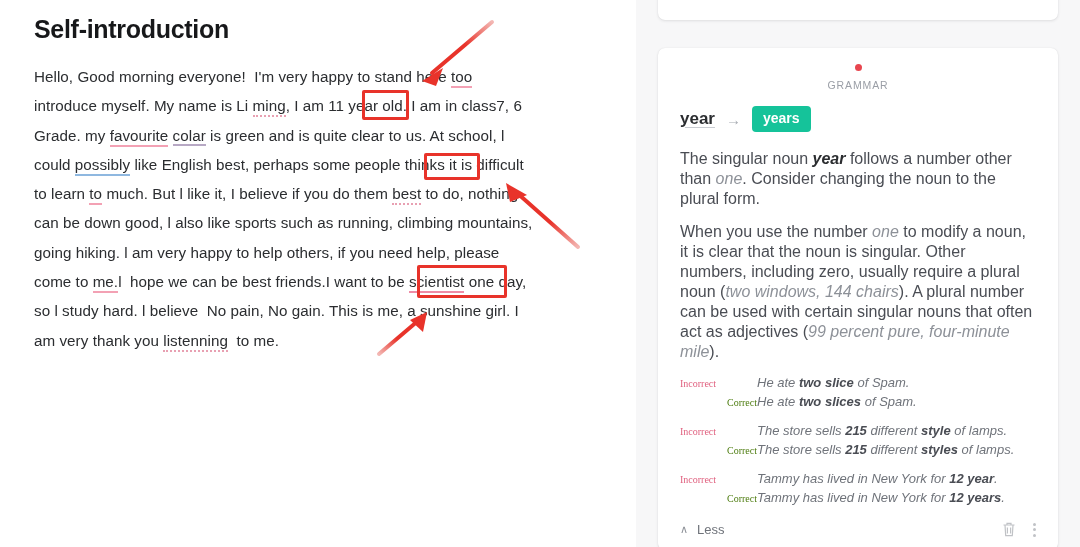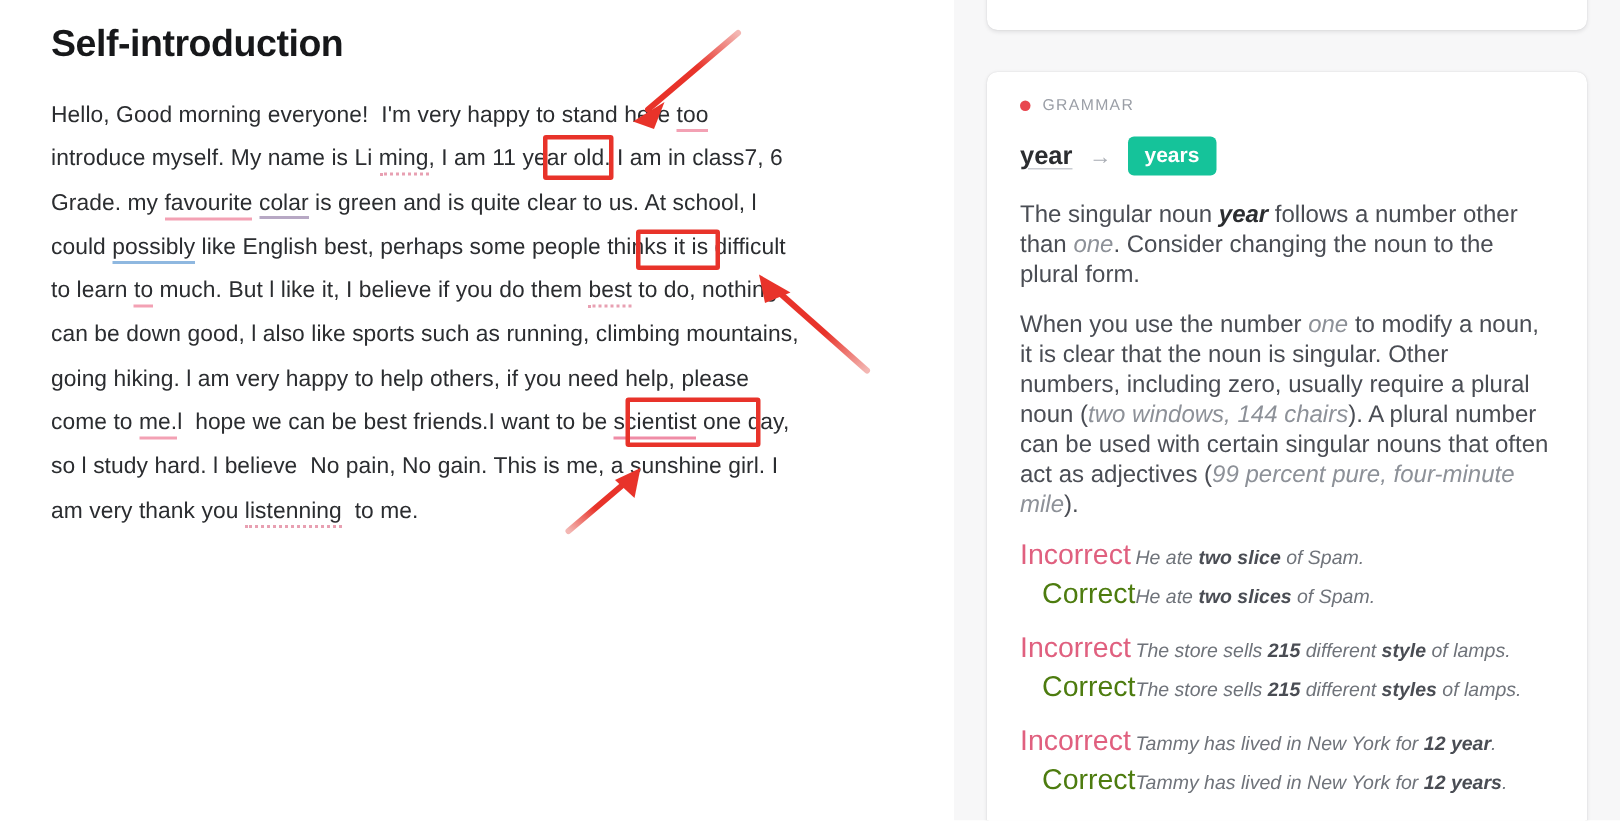--- a/index.html
+++ b/index.html
@@ -74,21 +74,21 @@
   .dot {
     width: 7px; height: 7px; border-radius: 50%;
     background: #e8464f; flex: 0 0 auto;
   }
 
   .card-main {
     position: absolute; left: 22px; top: 48px;
     width: 400px;
     padding: 16px 22px 12px 22px;
   }
-  .cat-row { display: flex; align-items: center; gap: 8px; margin-bottom: 15px; }
+  .cat-row { display: flex; align-items: center; gap: 8px; margin-bottom: 15px; flex-direction: column; }
   .cat-label {
     font-size: 10.5px; letter-spacing: 0.9px;
     color: #9a9ea6; text-transform: uppercase;
   }
   .sugg-row { display: flex; align-items: center; gap: 11px; margin-bottom: 17px; }
   .sugg-from {
     font-size: 17px; font-weight: bold; color: #2b2d30;
     text-decoration: underline; text-decoration-color: #c9ccd2;
     text-underline-offset: 3px;
   }
@@ -102,21 +102,21 @@
   .para {
     font-size: 16px; line-height: 20px;
     color: #4a4d54; margin: 0 0 13px 0;
   }
   .para b { font-weight: bold; font-style: italic; color: #2b2d30; }
   .para i { font-style: italic; color: #8d9198; }
 
   .ex-block { margin-top: 4px; }
   .ex-group { margin-bottom: 14px; }
   .ex-row { display: flex; align-items: baseline; margin-bottom: 4px; }
-  .ex-tag { width: 77px; flex: 0 0 77px; font-size: 19px; }
+  .ex-tag { width: 77px; flex: 0 0 77px; font-size: 10px; font-family: Liberation Serif, serif; }
   .ex-tag.bad { color: #e0607f; }
   .ex-tag.good { color: #4d7c0f; text-align: right; }
   .ex-text { font-size: 13px; font-style: italic; color: #6f737a; }
   .ex-text b { font-weight: bold; font-style: italic; color: #4a4d54; }
 
   .card-footer {
     display: flex; align-items: center; justify-content: space-between;
     margin-top: 10px; padding-top: 2px;
   }
   .less-btn {

